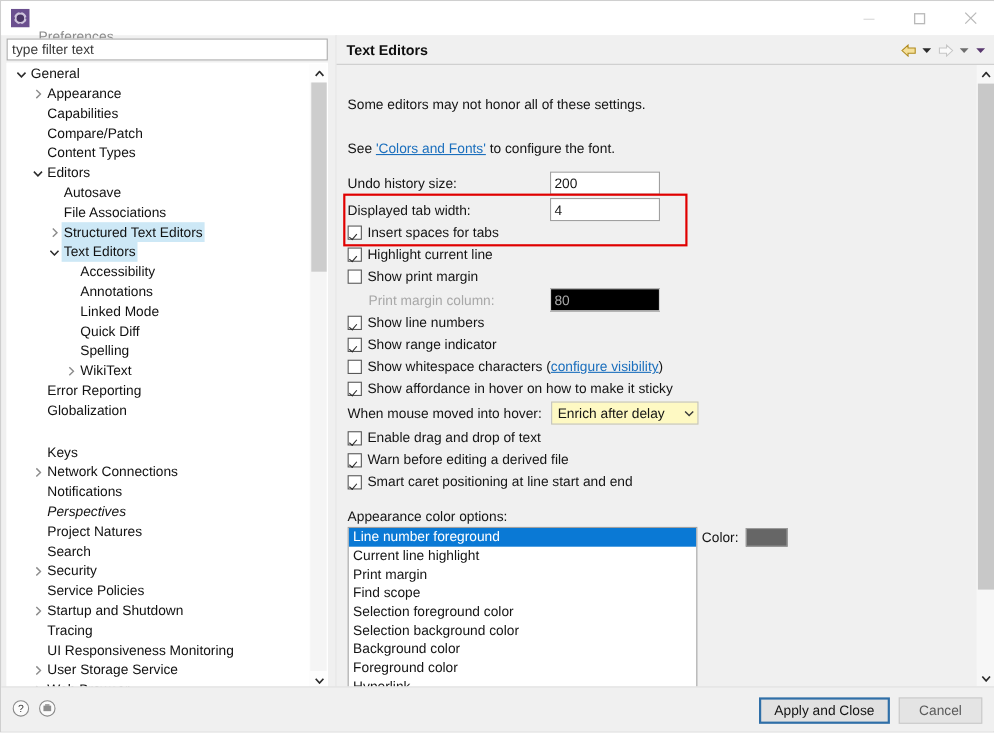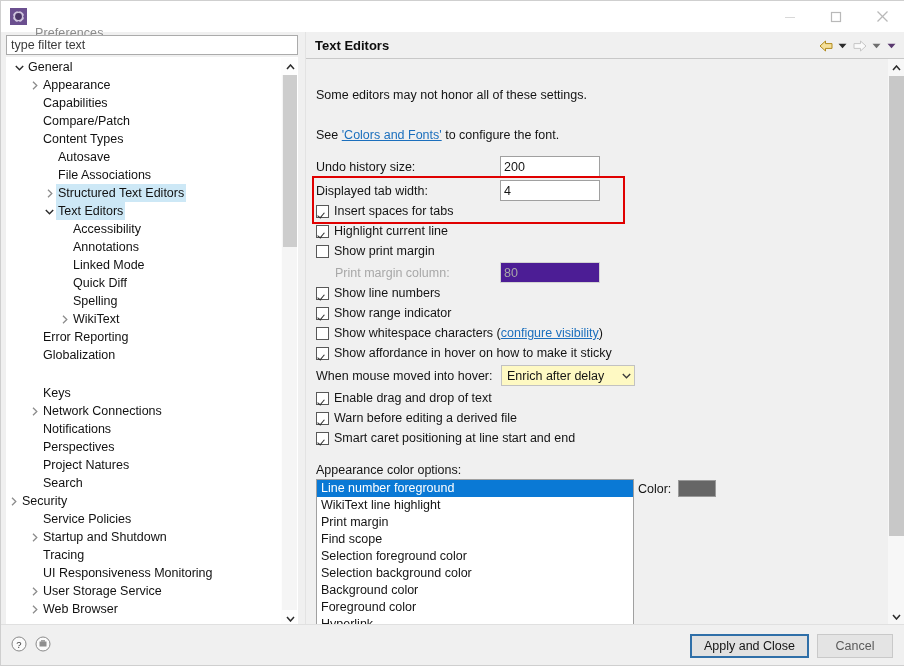--- a/index.html
+++ b/index.html
@@ -155,21 +155,21 @@
     width: 100px; height: 21px;
     background: #ffffff;
     border: 1px solid #a0a0a0;
     font-family: "Liberation Sans", sans-serif;
     font-size: 12.5px;
     color: #141414;
     padding: 0 3px;
     outline: none;
   }
   .txtbox.disabled {
-    background: #4c1d95;
+    background: #000000;
     border: 1px solid #d2d2d2;
     color: #a8a8a8;
   }
 
   
   .cbrow { position: absolute; display: flex; align-items: center; white-space: nowrap; }
   .cbox {
     width: 13px; height: 13px;
     border: 1px solid #585858;
     background: #ffffff;
@@ -337,20 +337,26 @@
           <span class="tlabel">Capabilities</span>
         </div>
         <div class="tree-item" style="padding-left: 21px;">
           <span class="twisty"></span>
           <span class="tlabel">Compare/Patch</span>
         </div>
         <div class="tree-item" style="padding-left: 21px;">
           <span class="twisty"></span>
           <span class="tlabel">Content Types</span>
         </div>
+        <div class="tree-item" style="padding-left: 21px;">
+          <span class="twisty"><svg width="9" height="6" viewBox="0 0 9 6">
+              <path d="M0.8 1 L4.5 4.8 L8.2 1" fill="none" stroke="#2b2b2b" stroke-width="1.4"></path>
+            </svg></span>
+          <span class="tlabel">Editors</span>
+        </div>
         <div class="tree-item" style="padding-left: 36px;">
           <span class="twisty"></span>
           <span class="tlabel">Autosave</span>
         </div>
         <div class="tree-item" style="padding-left: 36px;">
           <span class="twisty"></span>
           <span class="tlabel">File Associations</span>
         </div>
         <div class="tree-item sel-soft" style="padding-left: 36px;">
           <span class="twisty"><svg width="6" height="9" viewBox="0 0 6 9">
@@ -405,33 +411,33 @@
         <div class="tree-item" style="padding-left: 21px;">
           <span class="twisty"><svg width="6" height="9" viewBox="0 0 6 9">
               <path d="M1 0.8 L4.8 4.5 L1 8.2" fill="none" stroke="#8c8c8c" stroke-width="1.3"></path>
             </svg></span>
           <span class="tlabel">Network Connections</span>
         </div>
         <div class="tree-item" style="padding-left: 21px;">
           <span class="twisty"></span>
           <span class="tlabel">Notifications</span>
         </div>
-        <div class="tree-item" style="padding-left: 21px;">
+        <div class="tree-item" style="padding-left: 21px; font-style: italic;">
           <span class="twisty"></span>
           <span class="tlabel">Perspectives</span>
         </div>
         <div class="tree-item" style="padding-left: 21px;">
           <span class="twisty"></span>
           <span class="tlabel">Project Natures</span>
         </div>
         <div class="tree-item" style="padding-left: 21px;">
           <span class="twisty"></span>
           <span class="tlabel">Search</span>
         </div>
-        <div class="tree-item" style="">
+        <div class="tree-item" style="padding-left: 21px;">
           <span class="twisty"><svg width="6" height="9" viewBox="0 0 6 9">
               <path d="M1 0.8 L4.8 4.5 L1 8.2" fill="none" stroke="#8c8c8c" stroke-width="1.3"></path>
             </svg></span>
           <span class="tlabel">Security</span>
         </div>
         <div class="tree-item" style="padding-left: 21px;">
           <span class="twisty"></span>
           <span class="tlabel">Service Policies</span>
         </div>
         <div class="tree-item" style="padding-left: 21px;">
@@ -589,21 +595,21 @@
 
         <div class="cbrow" style="left:10px; top:372px;">
           <span class="cbox checked"></span>
           <span class="lbl">Smart caret positioning at line start and end</span>
         </div>
 
         <div class="lbl row-text" style="left:10px; top:404px;">Appearance color options:</div>
 
         <div id="color-list" style="left:10px; top:420px;">
             <div class="clist-item selected">Line number foreground</div>
-            <div class="clist-item">WikiText line highlight</div>
+            <div class="clist-item">Current line highlight</div>
             <div class="clist-item">Print margin</div>
             <div class="clist-item">Find scope</div>
             <div class="clist-item">Selection foreground color</div>
             <div class="clist-item">Selection background color</div>
             <div class="clist-item">Background color</div>
             <div class="clist-item">Foreground color</div>
             <div class="clist-item">Hyperlink</div>
           </div>
 
         <div id="color-swatch-wrap" style="left:332px; top:421px;">

